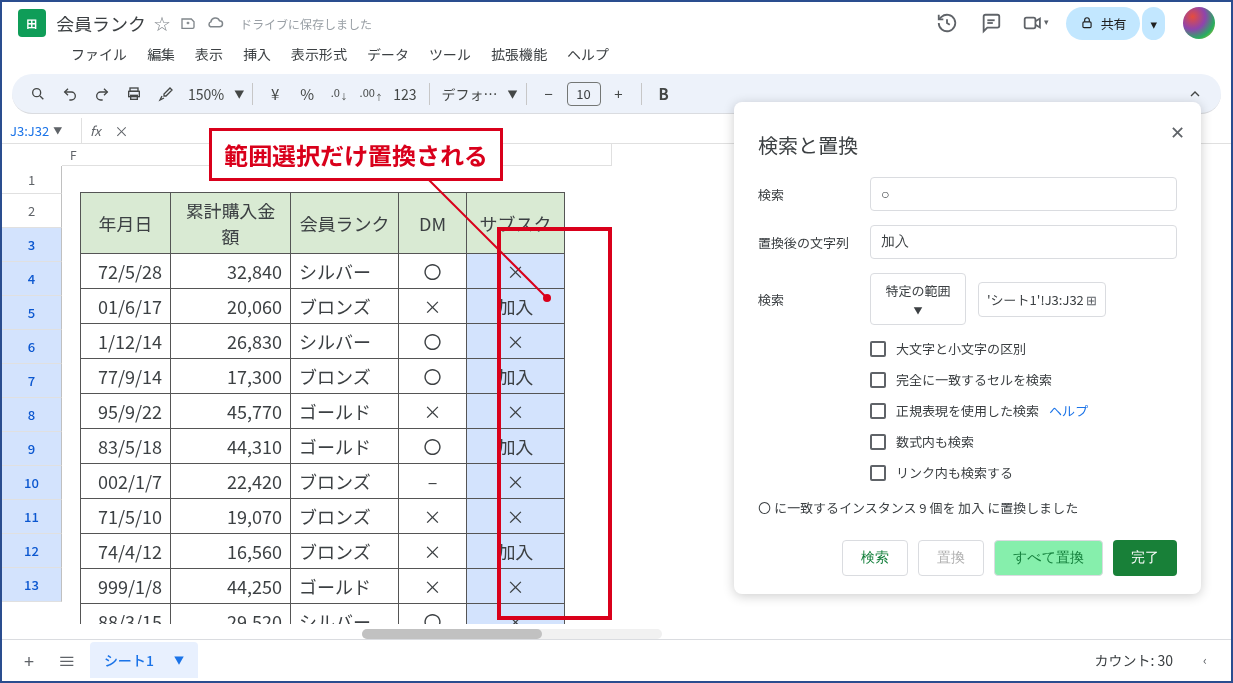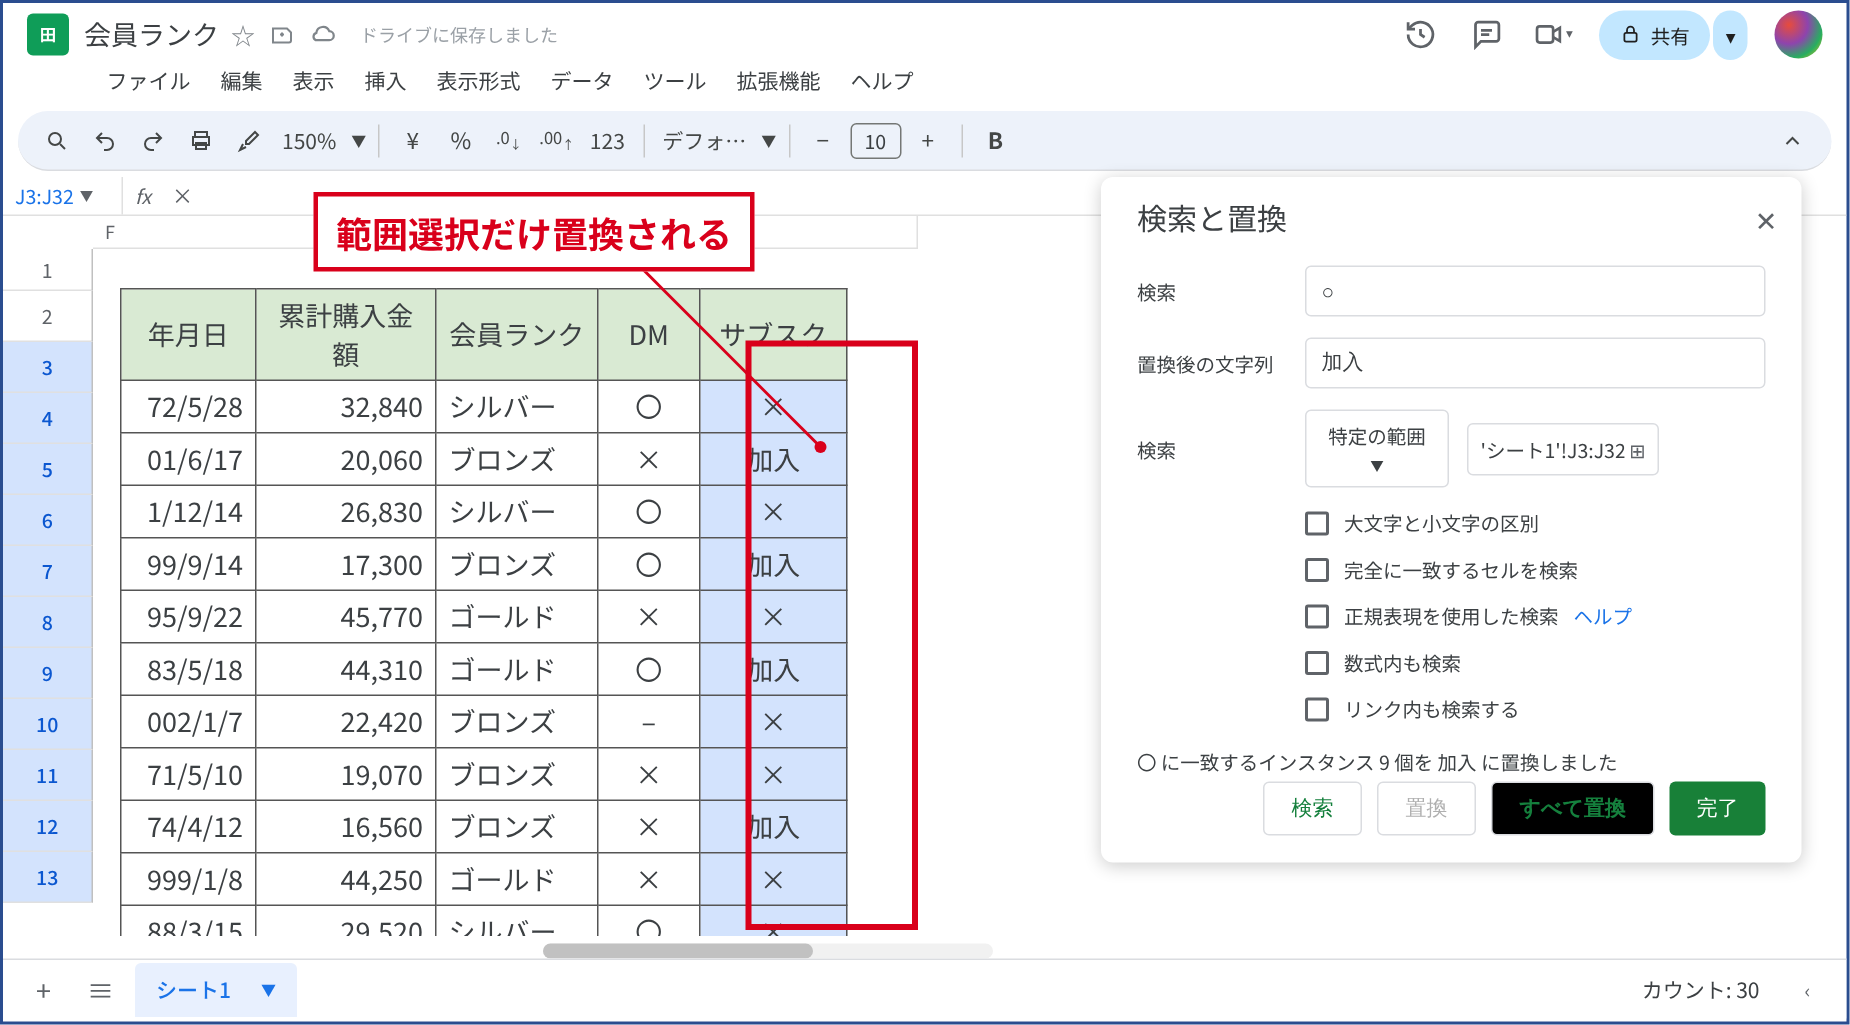--- a/index.html
+++ b/index.html
@@ -60,38 +60,38 @@
   .data-table td.dm { width: 68px; text-align: center; }
   .data-table td.sub { width: 98px; text-align: center; background: #d3e3fd; }
   .data-table th.date{width:90px;} .data-table th.amt{width:120px;} .data-table th.rank{width:108px;} .data-table th.dm{width:68px;} .data-table th.sub{width:98px;}
   
   
   .annot-box { position: absolute; left: 207px; top: 126px; border: 3px solid #d9001b; padding: 6px 12px; font-size: 24px; color: #d9001b; font-weight: bold; background: #fff; z-index: 20; }
   .annot-line { position: absolute; z-index: 19; }
   .sel-border { position: absolute; border: 4px solid #d9001b; z-index: 18; pointer-events: none; }
   
   
-  .dialog { position: absolute; right: 30px; top: 116px; width: 467px; background: #fff; border-radius: 8px; box-shadow: 0 2px 12px rgba(0,0,0,0.2); padding: 12px 24px 18px 24px; z-index: 30; }
+  .dialog { position: absolute; right: 30px; top: 100px; width: 467px; background: #fff; border-radius: 8px; box-shadow: 0 2px 12px rgba(0,0,0,0.2); padding: 28px 24px 18px 24px; z-index: 30; }
   .dialog h2 { font-size: 20px; font-weight: 400; color: #3c4043; margin-bottom: 18px; }
   .dialog-close { position: absolute; right: 16px; top: 16px; font-size: 18px; color: #5f6368; cursor: pointer; }
   .dlg-row { display: flex; align-items: center; margin-bottom: 14px; gap: 12px; }
   .dlg-label { width: 100px; font-size: 13px; color: #3c4043; }
   .dlg-input { flex: 1; border: 1px solid #dadce0; border-radius: 4px; padding: 8px 10px; font-size: 14px; color: #3c4043; }
   .dlg-select { border: 1px solid #dadce0; border-radius: 4px; padding: 7px 8px; font-size: 13px; display:flex; align-items:center; gap:4px; width:96px;flex-direction:column;}
   .dlg-range-input { border: 1px solid #dadce0; border-radius: 4px; padding: 7px 8px; font-size: 13px; width: 128px; display:flex; align-items:center; justify-content:space-between;}
   .dlg-grid-icon { font-size: 13px; color: #5f6368; }
   .dlg-checks { margin-left: 112px; display: flex; flex-direction: column; gap: 12px; margin-bottom: 16px; }
   .chk { display: flex; align-items: center; gap: 10px; font-size: 13px; color: #3c4043; }
   .chk-box { width: 16px; height: 16px; border: 2px solid #5f6368; border-radius: 2px; }
-  .dlg-status { font-size: 13px; color: #3c4043; margin-bottom: 4px; }
+  .dlg-status { font-size: 13px; color: #3c4043; margin-bottom: 23px; }
   .dlg-buttons { display: flex; justify-content: flex-end; gap: 10px; }
   .btn { padding: 8px 18px; border-radius: 4px; font-size: 14px; cursor: pointer; border: none; background: #fff; }
   .btn-outline { border: 1px solid #dadce0; color: #15803d; }
   .btn-disabled { border: 1px solid #dadce0; color: #b0b0b0; }
-  .btn-primary { background: #000000; color: #15803d; border:1px solid #dadce0;font-weight:bold;}
+  .btn-primary { background: #86efac; color: #15803d; border:1px solid #dadce0;}
   .btn-done { background: #188038; color: #fff; }
   .help-link { color: #1a73e8; cursor: pointer; }
   
   
   .tabs { position: absolute; bottom: 2px; left: 0; right: 0; height: 40px; border-top: 1px solid #dadce0; display: flex; align-items: center; padding: 0 12px; background: #fff; gap:8px;}
   .tab-add, .tab-menu { width: 30px; height: 30px; display: flex; align-items: center; justify-content: center; color: #5f6368; cursor: pointer; font-size: 18px; }
   .tab { background: #e8f0fe; color: #1a73e8; padding: 8px 14px; border-radius: 4px 4px 0 0; display: flex; align-items: center; gap: 20px; font-size: 14px; cursor: pointer; font-weight:500;}
   .tab .drop { font-size: 10px; }
   .count { margin-left: auto; font-size: 14px; color: #3c4043; padding-right: 10px; }
   .explore { width: 28px; height: 28px; display: flex; align-items: center; justify-content: center; color: #5f6368; cursor: pointer; }
@@ -287,21 +287,21 @@
           <td class="sub">加入</td>
         </tr>
         <tr>
           <td class="date">1/12/14</td>
           <td class="amt">26,830</td>
           <td class="rank">シルバー</td>
           <td class="dm">〇</td>
           <td class="sub">×</td>
         </tr>
         <tr>
-          <td class="date">99/9/14</td>
+          <td class="date">77/9/14</td>
           <td class="amt">17,300</td>
           <td class="rank">ブロンズ</td>
           <td class="dm">〇</td>
           <td class="sub">加入</td>
         </tr>
         <tr>
           <td class="date">95/9/22</td>
           <td class="amt">45,770</td>
           <td class="rank">ゴールド</td>
           <td class="dm">×</td>

